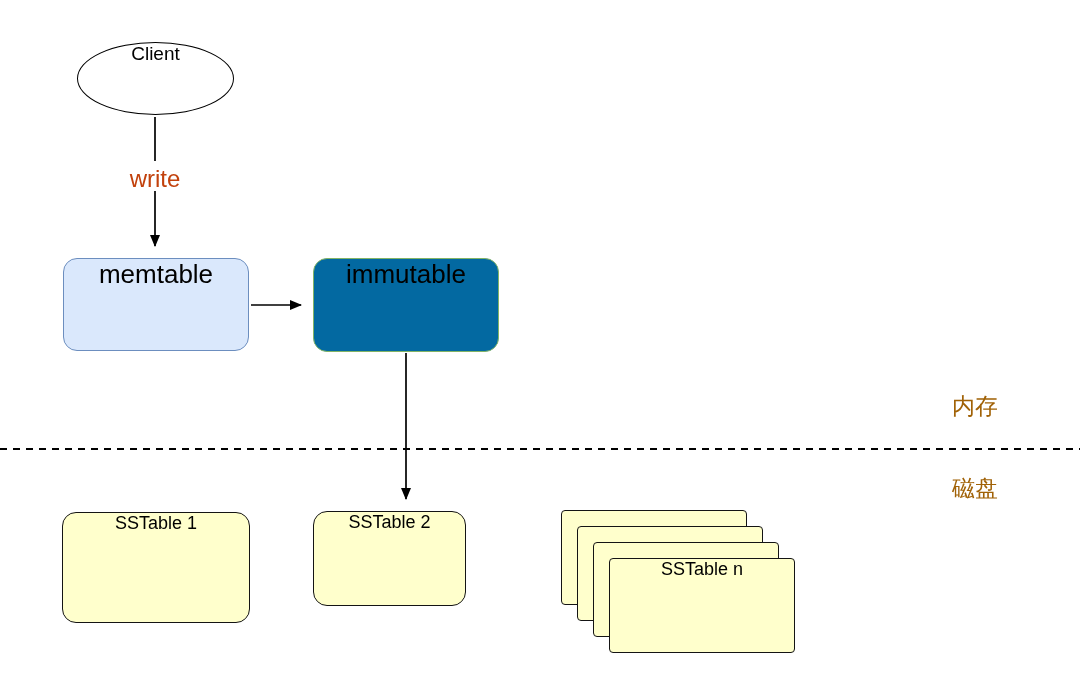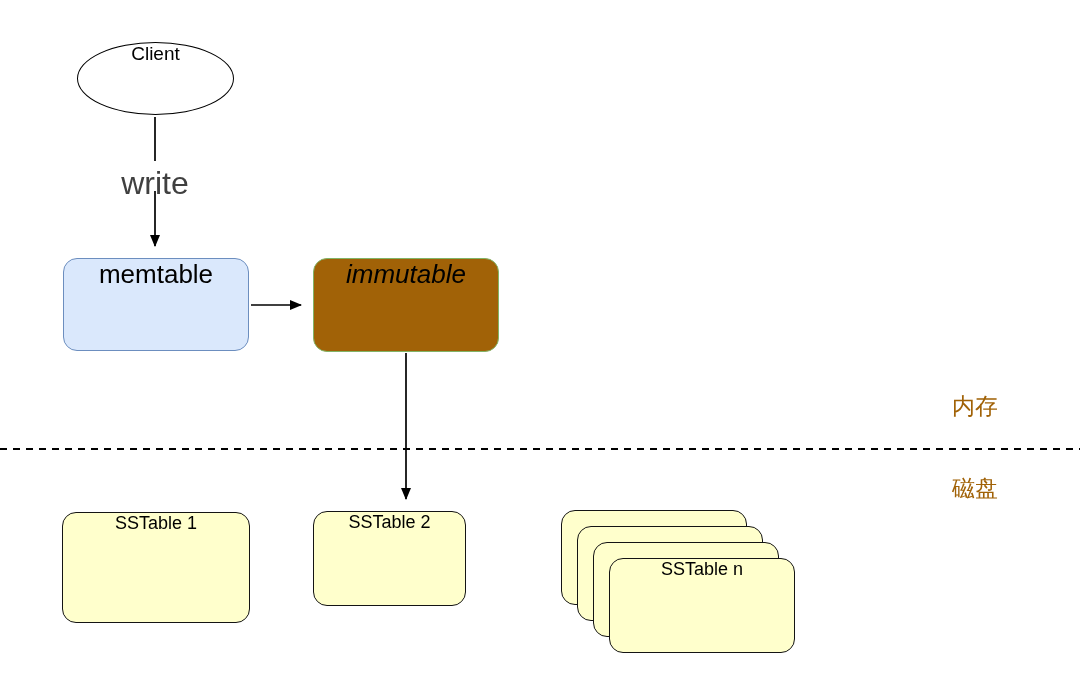--- a/index.html
+++ b/index.html
@@ -38,42 +38,41 @@
   }
   .rect-node {
     border-radius: 14px;
     font-size: 26px;
   }
   .memtable-node {
     background: #dae8fc;
     border: 1.5px solid #6c8ebf;
   }
   .immutable-node {
-    background: #a16207;
+    background: #0369a1;
     border: 1.5px solid #82b366;
-    font-style: italic;
   }
   .sstable-node {
     background: #ffffcc;
     border: 1.5px solid #141414;
     font-size: 18px;
   }
   .stack-box {
     position: absolute;
     width: 186px;
     height: 95px;
     background: #ffffcc;
     border: 1.5px solid #141414;
-    border-radius: 14px;
+    border-radius: 4px;
     box-sizing: border-box;
   }
   .edge-label {
     position: absolute;
-    font-size: 32px;
-    color: #404040;
+    font-size: 24px;
+    color: #c2410c;
     text-align: center;
     background: transparent;
   }
   .region-label {
     position: absolute;
     width: 80px;
     font-size: 23px;
     color: #a16207;
     text-align: center;
   }

